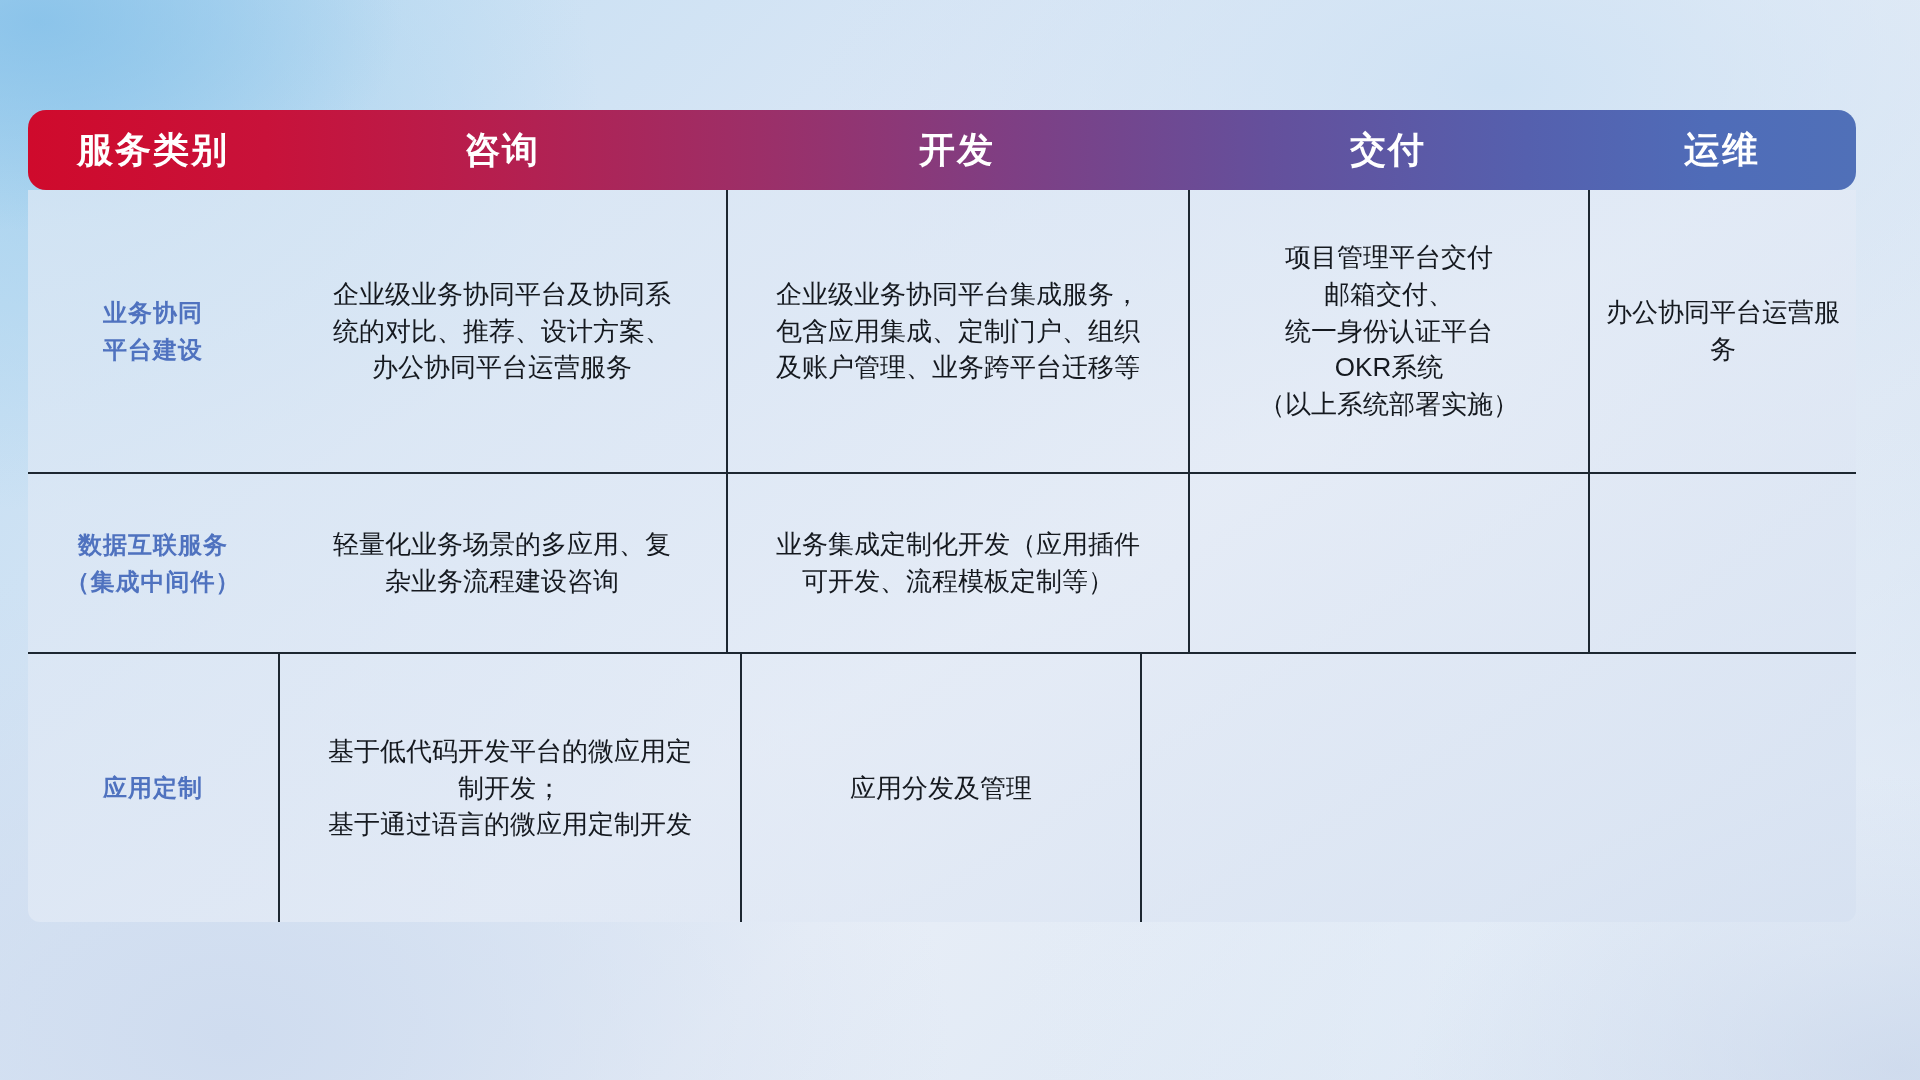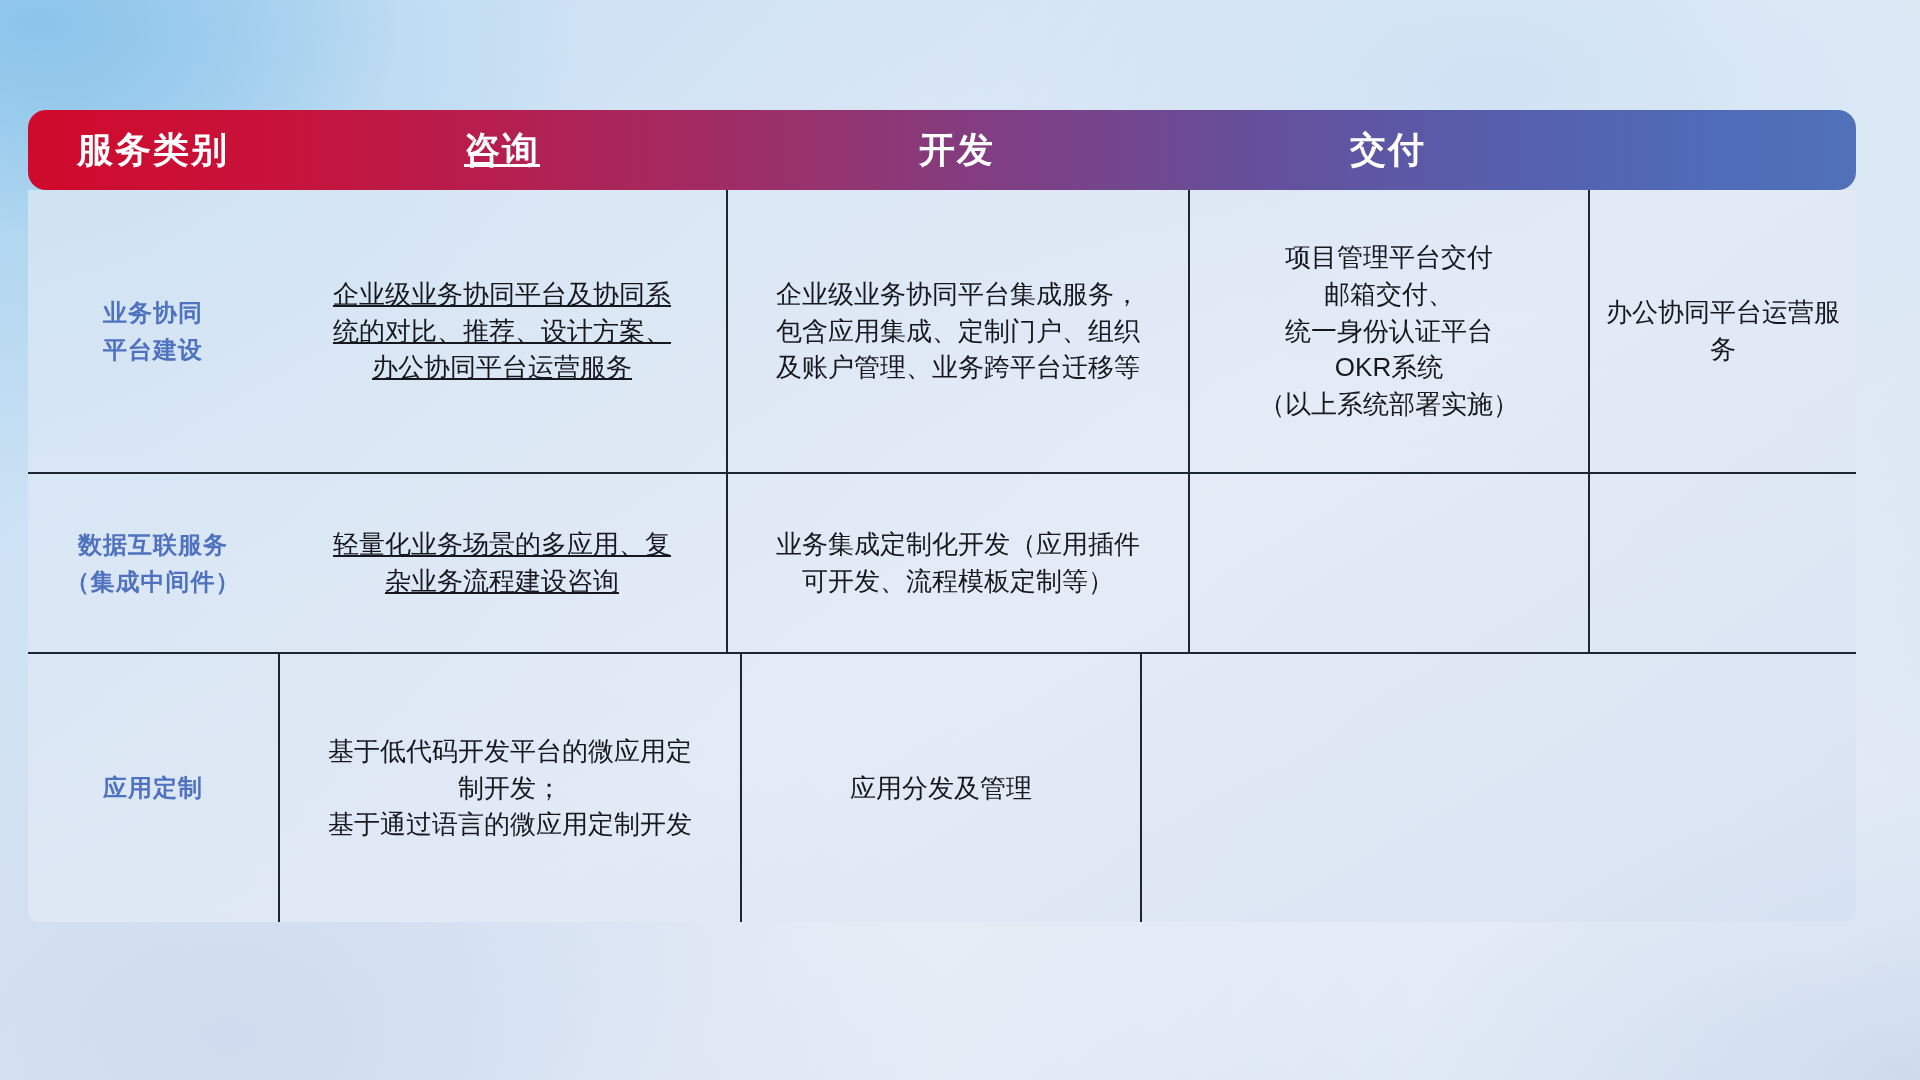--- a/index.html
+++ b/index.html
@@ -106,41 +106,42 @@
     font-weight: 700;
     font-size: 24px;
     line-height: 1.55;
     letter-spacing: 1px;
   }
   
   .trow .cell.vsep { border-left: 2px solid #1d2731; }
 
   
   .c0 { width: 250px; flex: 0 0 250px; }
-  .c1 { width: 448px; flex: 0 0 448px; text-decoration: underline; }
+  .c1 { width: 448px; flex: 0 0 448px; }
   .c2 { width: 462px; flex: 0 0 462px; }
   .c3 { width: 400px; flex: 0 0 400px; }
   .c4 { width: 268px; flex: 0 0 268px; }
 
   .r0 { height: 282px; }
   .r1 { height: 178px; }
   .r2 { height: 268px; }
 </style>
 </head>
 <body>
 
 <div id="backdrop"></div>
 
 <div id="table-card">
 
   <div id="table-header">
     <div class="hcell c0">服务类别</div>
     <div class="hcell c1">咨询</div>
     <div class="hcell c2">开发</div>
     <div class="hcell c3">交付</div>
+    <div class="hcell c4">运维</div>
   </div>
 
   <div id="table-body">
 
     <div class="trow r0">
       <div class="cell cat c0">业务协同
 平台建设</div>
       <div class="cell c1">企业级业务协同平台及协同系
 统的对比、推荐、设计方案、
 办公协同平台运营服务</div>

